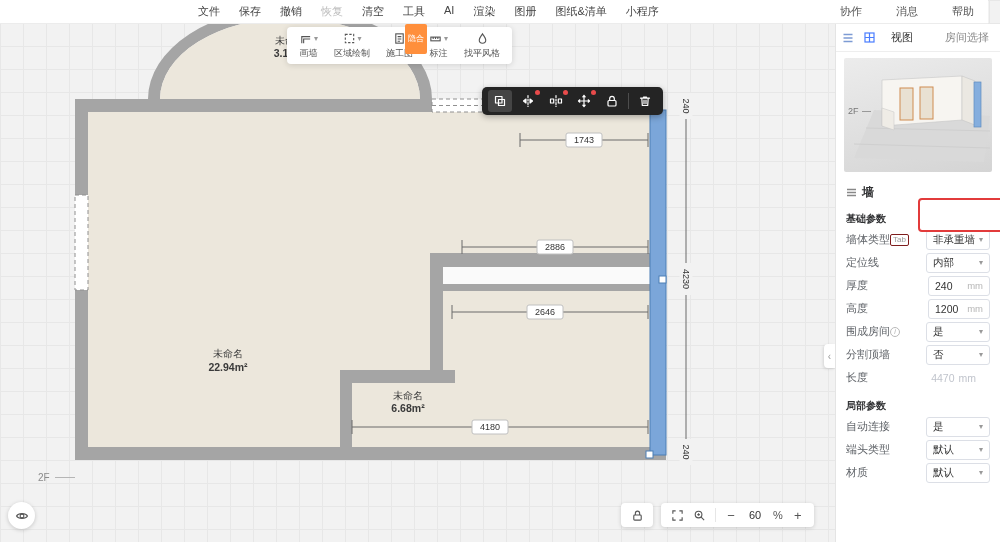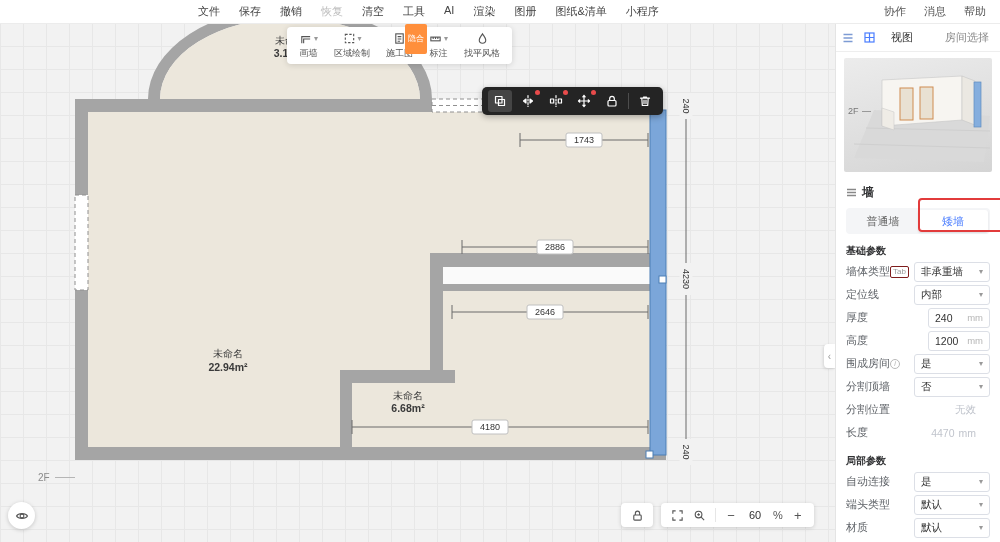--- a/index.html
+++ b/index.html
@@ -10,28 +10,28 @@
     background-color:#f2f2f2;
     background-image:linear-gradient(#e7e7e7 1px, transparent 1px),
                      linear-gradient(90deg,#e7e7e7 1px, transparent 1px);
     background-size:23px 23px;
     color:#333;
   }
   svg { display:block; }
 
   
   .menubar {
-    position:absolute; left:0; top:0; right:0; height:24px;
+    position:absolute; left:0; top:0; right:12px; height:24px;
     background:#fff; border-bottom:1px solid #ececec;
     display:flex; align-items:center; z-index:30; font-size:11px; color:#444;
   }
   .menu-items { display:flex; gap:19px; padding-left:198px; }
   .mi { cursor:default; white-space:nowrap; }
   .mi.disabled { color:#bdbdbd; }
-  .menu-right { position:absolute; right:14px; display:flex; gap:18px; color:#555; }
+  .menu-right { position:absolute; right:14px; display:flex; gap:34px; color:#555; }
 
   
   .draw-toolbar {
     position:absolute; left:287px; top:27px; z-index:20;
     background:#fff; border-radius:4px; box-shadow:0 1px 6px rgba(0,0,0,.14);
     display:flex; gap:16px; padding:4px 12px; align-items:flex-start;
   }
   .dt-item { position:relative; display:flex; flex-direction:column; align-items:center; gap:1px; cursor:pointer; }
   .dt-icorow { display:flex; align-items:center; gap:2px; height:15px; }
   .dt-item svg { width:13px; height:13px; stroke:#555; fill:none; stroke-width:1.2; }
@@ -120,21 +120,21 @@
 
   .pgroup-title { margin-top:8px; padding:0 10px; height:18px; display:flex; align-items:center;
                   font-size:10px; font-weight:bold; color:#303133; }
   .prow { height:23px; padding:0 10px; display:flex; align-items:center; }
   .plabel { color:#5f6368; display:flex; align-items:center; gap:0; }
   .hintbadge { border:1px solid #7f1d1d; border-radius:2px; font-size:8px; color:#9a9a9a;
                padding:1px 2px; line-height:1; }
   .info-i { width:10px; height:10px; border:1px solid #b9b9b9; border-radius:50%; color:#b0b0b0;
             font-size:7px; display:inline-flex; align-items:center; justify-content:center; font-style:italic; }
   .pctrl { margin-left:auto; display:flex; align-items:center; gap:4px; }
-  .psel { width:76px; height:20px; border:1px solid #dcdfe6; border-radius:3px; background:#fff;
+  .psel { width:64px; height:20px; border:1px solid #dcdfe6; border-radius:3px; background:#fff;
           display:flex; align-items:center; justify-content:space-between; padding:0 6px;
           font-size:10.5px; color:#333; cursor:pointer; }
   .pinput { width:62px; height:20px; border:1px solid #dcdfe6; border-radius:3px; background:#fff;
             display:flex; align-items:center; justify-content:space-between; padding:0 6px;
             font-size:10.5px; color:#333; cursor:text; }
   .punit { color:#b6b6b6; font-size:9.5px; }
   .pdisabled { color:#c0c4cc; font-size:10.5px; display:flex; gap:4px; align-items:center; padding-right:14px; }
 
   
   .red-annotation {
@@ -454,24 +454,20 @@
 
   <div class="psection">
     <span>
         <svg viewBox="0 0 11 11">
           <path d="M1 2.5 h9 M1 5.5 h9 M1 8.5 h9"></path>
         </svg>
       </span>
     <span class="t">墙</span>
   </div>
 
-  <div class="walltabs">
-    <span class="wtab">普通墙</span>
-    <span class="wtab active">矮墙</span>
-  </div>
 
   <div class="pgroup-title">基础参数</div>
 
   <div class="prow">
     <span class="plabel">
         <span>墙体类型</span>
         <span class="hintbadge">Tab</span>
       </span>
     <span class="pctrl">
         <span class="psel">
@@ -527,28 +523,20 @@
   <div class="prow">
     <span class="plabel">分割顶墙</span>
     <span class="pctrl">
         <span class="psel">
           <span>否</span>
           <span class="caret">▾</span>
         </span>
       </span>
   </div>
 
-  <div class="prow">
-    <span class="plabel">分割位置</span>
-    <span class="pctrl">
-        <span class="pdisabled">
-          <span>无效</span>
-        </span>
-      </span>
-  </div>
 
   <div class="prow">
     <span class="plabel">长度</span>
     <span class="pctrl">
         <span class="pdisabled">
           <span>4470</span>
           <span>mm</span>
         </span>
       </span>
   </div>

